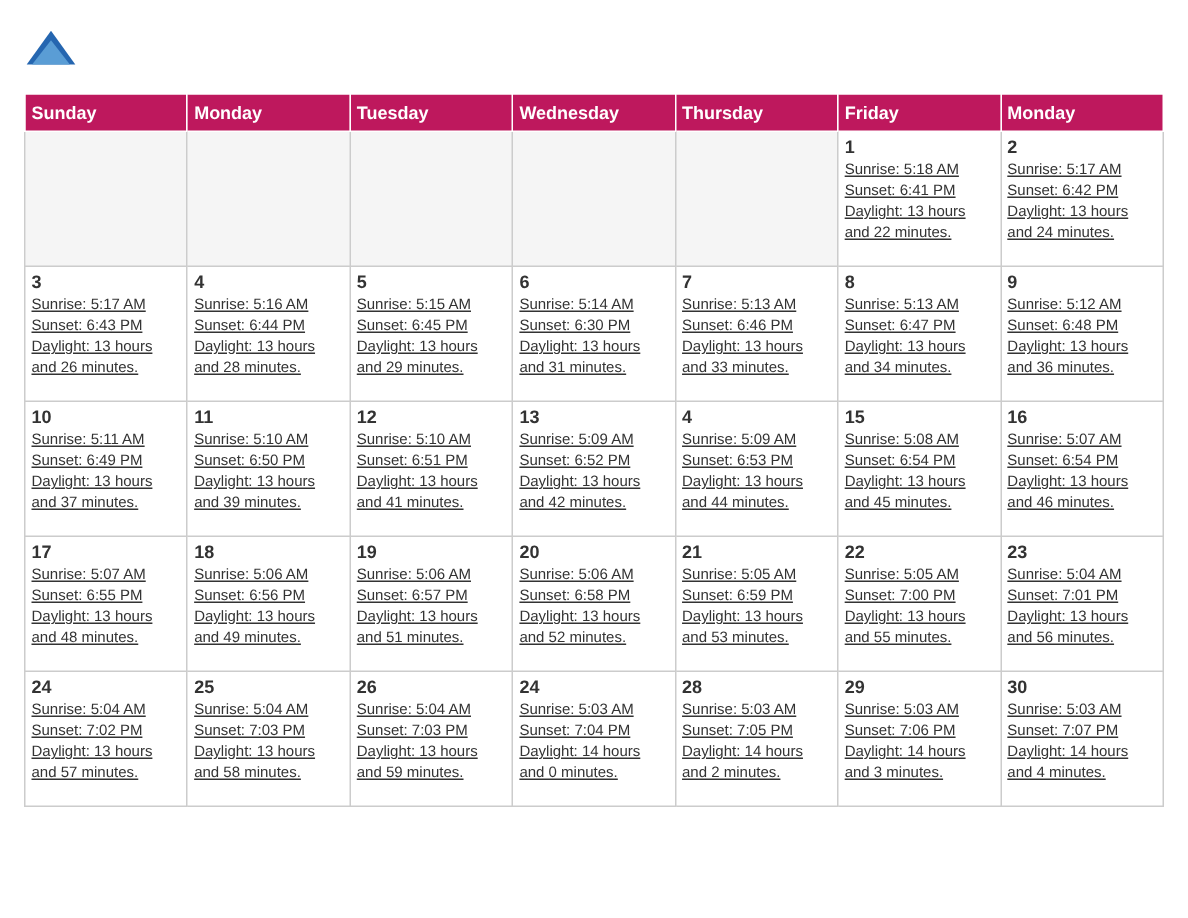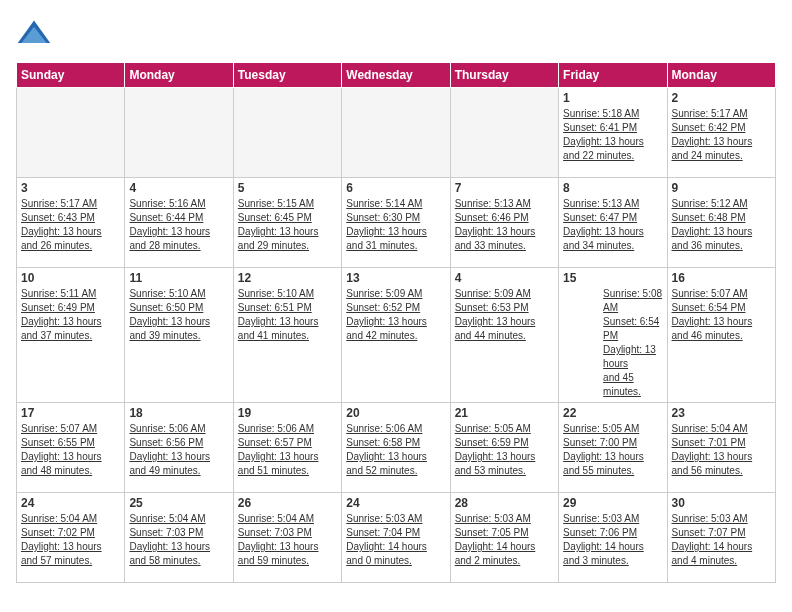--- a/index.html
+++ b/index.html
@@ -228,21 +228,21 @@
         </td>
         <td>
           <div class="day-number">4</div>
           <div class="day-info" style="white-space: pre-line;">Sunrise: 5:09 AM
 Sunset: 6:53 PM
 Daylight: 13 hours
 and 44 minutes.</div>
         </td>
         <td>
           <div class="day-number">15</div>
-          <div class="day-info" style="white-space: pre-line; margin-left: 40px;">Sunrise: 5:08 AM
+          <div class="day-info" style="white-space: pre-line;">Sunrise: 5:08 AM
 Sunset: 6:54 PM
 Daylight: 13 hours
 and 45 minutes.</div>
         </td>
         <td>
           <div class="day-number">16</div>
           <div class="day-info" style="white-space: pre-line;">Sunrise: 5:07 AM
 Sunset: 6:54 PM
 Daylight: 13 hours
 and 46 minutes.</div>

